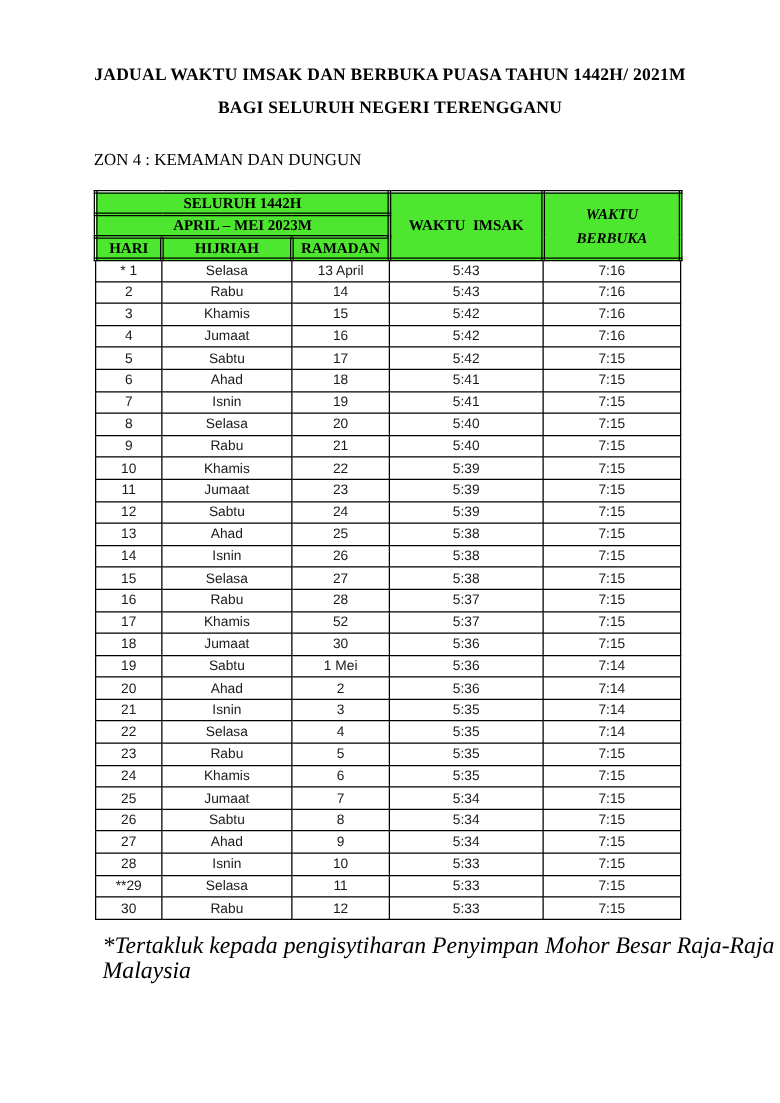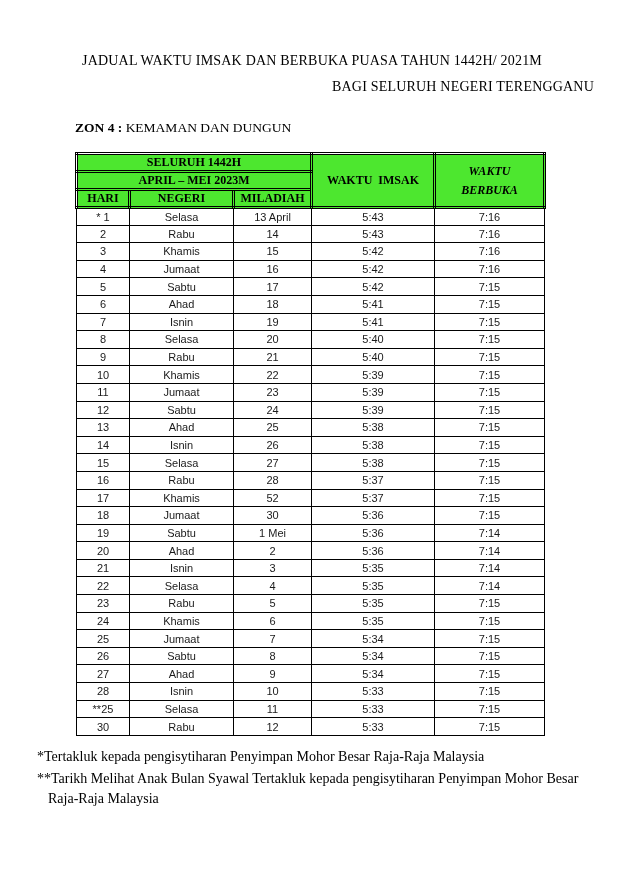--- a/index.html
+++ b/index.html
@@ -8,33 +8,33 @@
     width: 624px; height: 882px;
     background: #ffffff;
     color: #000000;
     font-family: "Liberation Serif", serif;
     overflow: hidden;
   }
   .doc { padding-top: 53px; }
 
   .title {
     text-align: center;
-    font-weight: normal;
+    font-weight: bold;
     font-size: 14px;
     line-height: 15px;
     margin: 0 30px;
     letter-spacing: 0.2px;
   }
-  .title-line2 { margin-top: 11px; text-align: right; }
+  .title-line2 { margin-top: 11px; }
 
   .zone-line {
     margin: 26px 0 0 75px;
     font-size: 13.5px;
   }
-  .zone-label { font-weight: bold; }
+  .zone-label { font-weight: normal; }
   .zone-value { font-weight: normal; }
 
   table.timetable {
     margin: 16px 0 0 75px;
     width: 468px;
     border-collapse: collapse;
     table-layout: fixed;
   }
   table.timetable th {
     background: #4DE72F;
@@ -56,23 +56,24 @@
     font-size: 11px;
     color: #1a1a1a;
     text-align: center;
     vertical-align: middle;
     padding: 0;
     height: 17.6px;
     overflow: hidden;
   }
 
   .footnotes {
-    margin: 11px 0 0 37px;
-    font-size: 14px;
+    margin: 11px 0 0 82px;
+    font-size: 19px;
     line-height: 20px;
+    font-style: italic;
   }
   .footnote-2 { margin-top: 2px; }
   .footnote-2-cont { margin-left: 11px; }
 </style>
 </head>
 <body>
 
 <div class="doc">
 
   <div class="title">JADUAL WAKTU IMSAK DAN BERBUKA PUASA TAHUN 1442H/ 2021M</div>
@@ -95,22 +96,22 @@
         <th colspan="3">SELURUH 1442H</th>
         <th rowspan="3" class="th-imsak">WAKTU  IMSAK</th>
         <th rowspan="3" class="th-berbuka">WAKTU
 BERBUKA</th>
       </tr>
       <tr>
         <th colspan="3">APRIL – MEI 2023M</th>
       </tr>
       <tr>
         <th>HARI</th>
-        <th>NEGERI</th>
-        <th>MILADIAH</th>
+        <th>HIJRIAH</th>
+        <th>RAMADAN</th>
       </tr>
     </thead>
     <tbody>
 
     <tr>
       <td>* 1</td>
       <td>Selasa</td>
       <td>13 April</td>
       <td>5:43</td>
       <td>7:16</td>
@@ -326,38 +327,34 @@
 
     <tr>
       <td>28</td>
       <td>Isnin</td>
       <td>10</td>
       <td>5:33</td>
       <td>7:15</td>
     </tr>
 
     <tr>
-      <td>**25</td>
+      <td>**29</td>
       <td>Selasa</td>
       <td>11</td>
       <td>5:33</td>
       <td>7:15</td>
     </tr>
 
     <tr>
       <td>30</td>
       <td>Rabu</td>
       <td>12</td>
       <td>5:33</td>
       <td>7:15</td>
     </tr>
   </tbody>
   </table>
 
   <div class="footnotes">
     <div class="footnote-1">*Tertakluk kepada pengisytiharan Penyimpan Mohor Besar Raja-Raja Malaysia</div>
-    <div class="footnote-2">
-      <div>**Tarikh Melihat Anak Bulan Syawal Tertakluk kepada pengisytiharan Penyimpan Mohor Besar</div>
-      <div class="footnote-2-cont">Raja-Raja Malaysia</div>
-    </div>
   </div>
 
 </div>
 
 </body></html>

